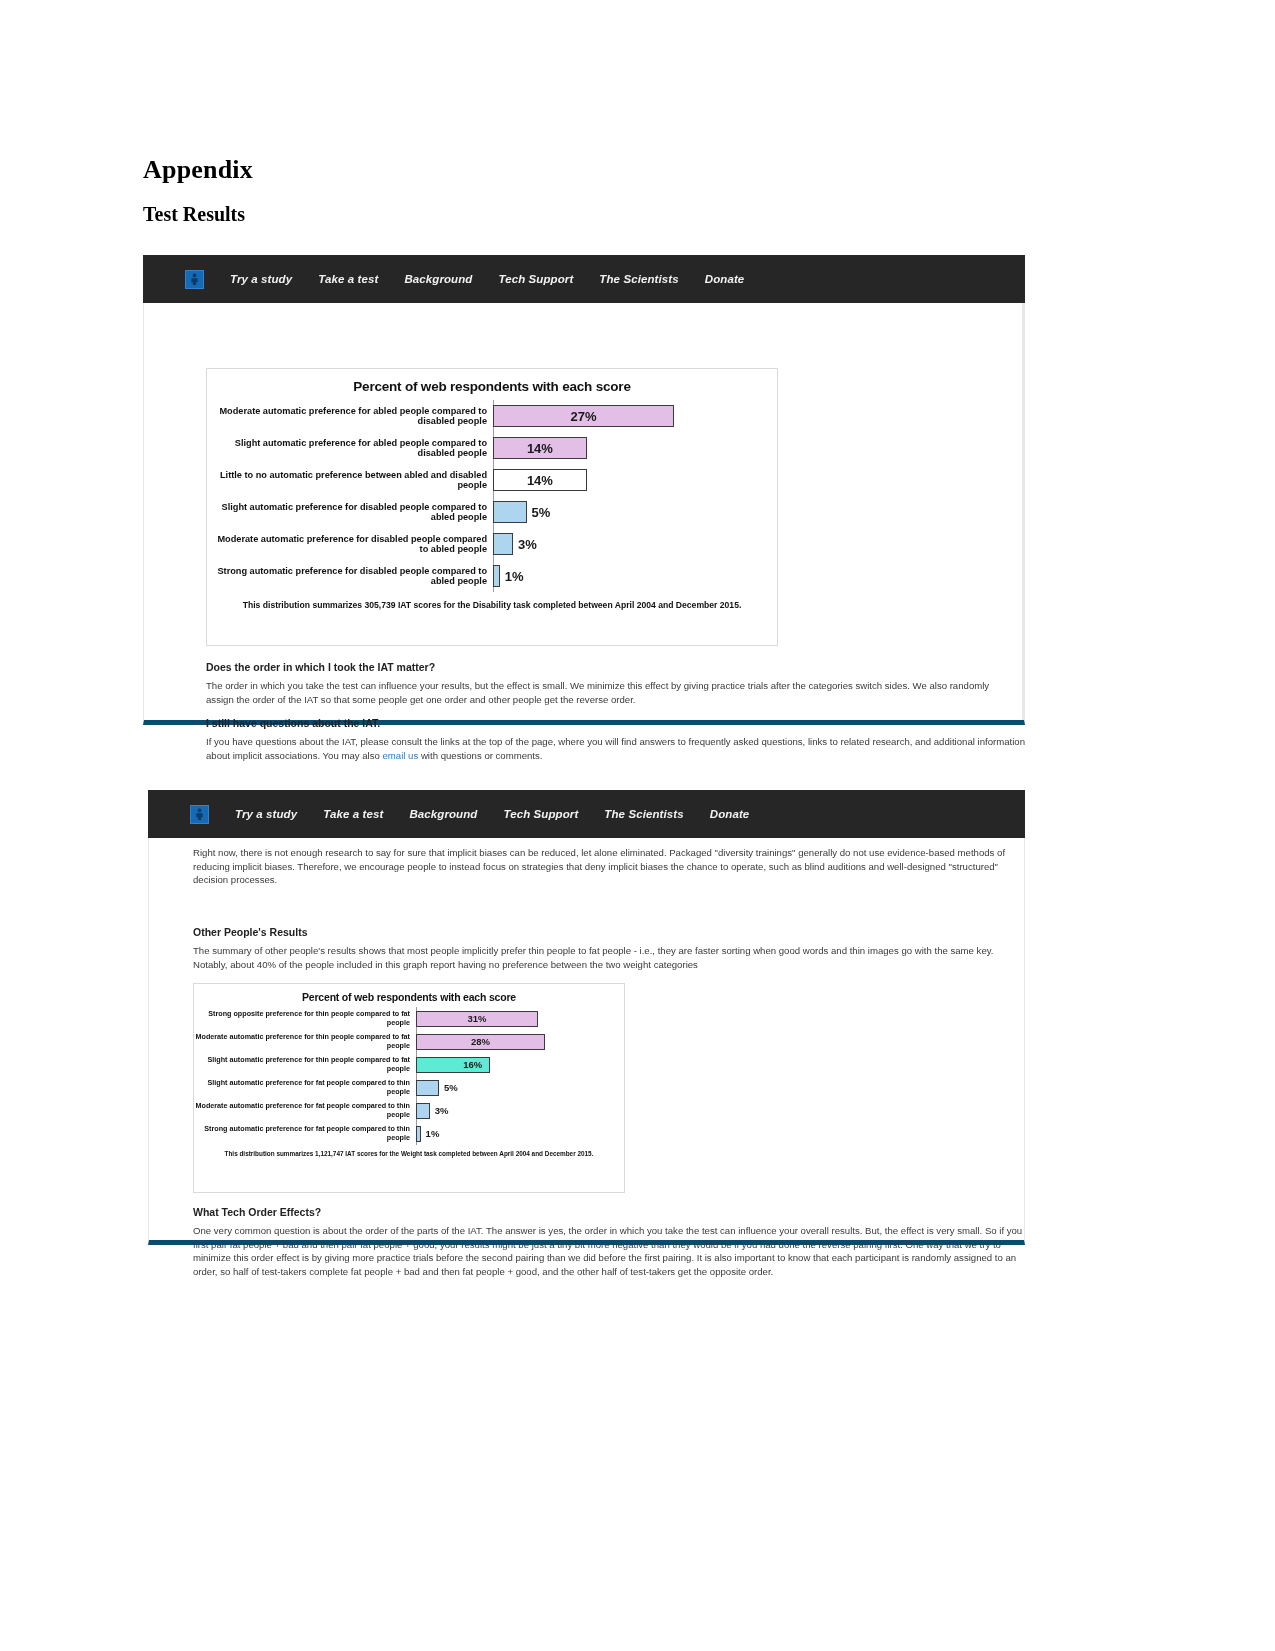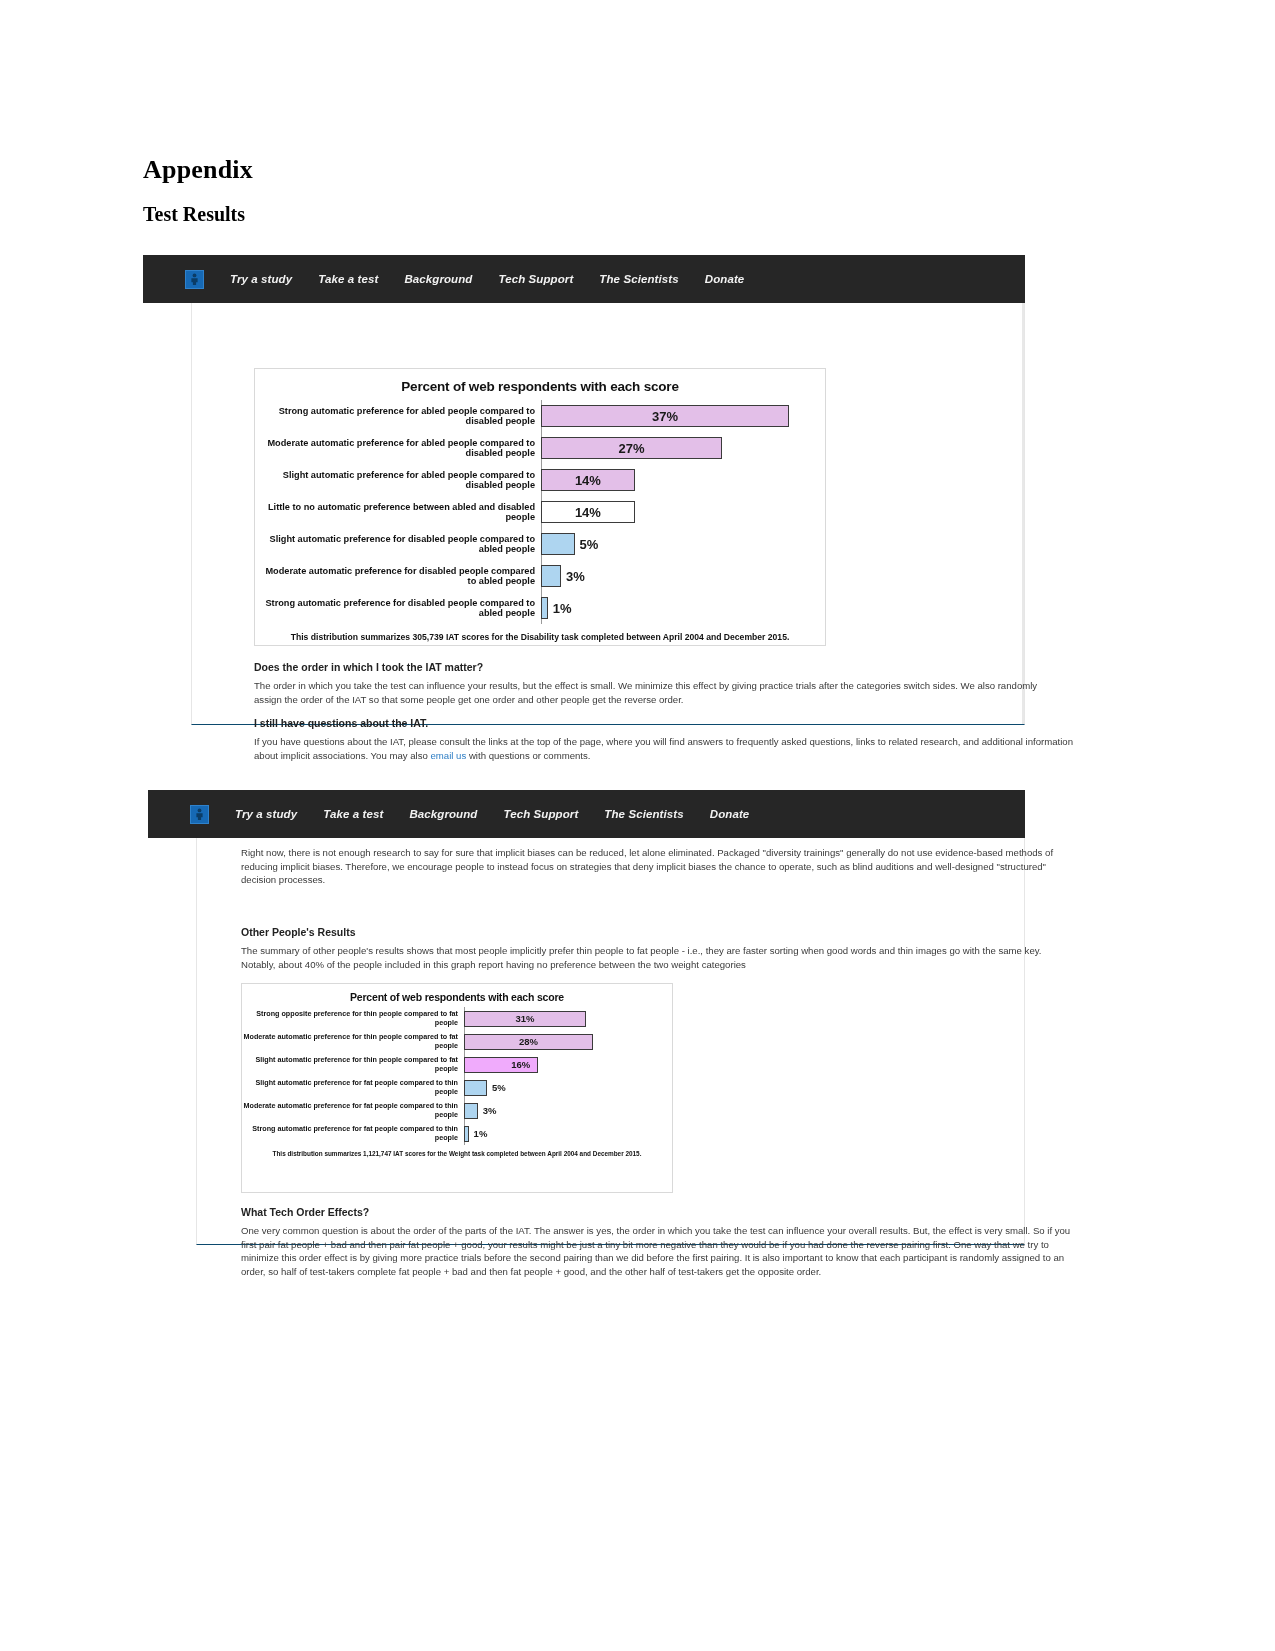--- a/index.html
+++ b/index.html
@@ -53,24 +53,23 @@
     margin-right:26px;
     white-space:nowrap;
     letter-spacing:.1px;
   }
 
   .shot-body{
     position:relative;
     background:#fff;
     border-left:1px solid #e6e6e6;
     border-right:1px solid #e6e6e6;
-    border-bottom:1px solid #0c4a6e;
+    border-bottom:5px solid #0c4a6e;
     padding:0;
     box-sizing:border-box;
-    margin-left:48px;
   }
   .shot1 .shot-body{height:422px;}
   .shot2 .shot-body{height:407px;}
 
   
   .chart-card{
     position:absolute;
     background:#fff;
     border:1px solid #d9d9d9;
     box-sizing:border-box;
@@ -178,29 +177,20 @@
       <span class="nav-link">Donate</span>
     </div>
 
     <div class="shot-body">
       <div class="rail"></div>
 
       <div class="chart-card chart1">
         <div class="chart-title">Percent of web respondents with each score</div>
         <div class="plot" id="plot1">
             <div class="row">
-              <div class="cat-label">Strong automatic preference for abled people compared to disabled people</div>
-              <div class="bar-area">
-                <div class="axis-line"></div>
-                <div class="bar" style="width: 247.9px; background: rgb(227, 191, 232);">
-                  <span class="bar-value">37%</span>
-                </div>
-              </div>
-            </div>
-            <div class="row">
               <div class="cat-label">Moderate automatic preference for abled people compared to disabled people</div>
               <div class="bar-area">
                 <div class="axis-line"></div>
                 <div class="bar" style="width: 180.9px; background: rgb(227, 191, 232);">
                   <span class="bar-value">27%</span>
                 </div>
               </div>
             </div>
             <div class="row">
               <div class="cat-label">Slight automatic preference for abled people compared to disabled people</div>
@@ -301,21 +291,21 @@
                 <div class="axis-line"></div>
                 <div class="bar" style="width: 128.8px; background: rgb(227, 191, 232);">
                   <span class="bar-value">28%</span>
                 </div>
               </div>
             </div>
             <div class="row">
               <div class="cat-label">Slight automatic preference for thin people compared to fat people</div>
               <div class="bar-area">
                 <div class="axis-line"></div>
-                <div class="bar" style="width: 73.6px; background: #f0abfc; padding-left: 40px;">
+                <div class="bar" style="width: 73.6px; background: #5eead4; padding-left: 40px;">
                   <span class="bar-value">16%</span>
                 </div>
               </div>
             </div>
             <div class="row">
               <div class="cat-label">Slight automatic preference for fat people compared to thin people</div>
               <div class="bar-area">
                 <div class="axis-line"></div>
                 <div class="bar" style="width: 23px; background: rgb(174, 213, 240);">
                   <span class="bar-value outside">5%</span>

